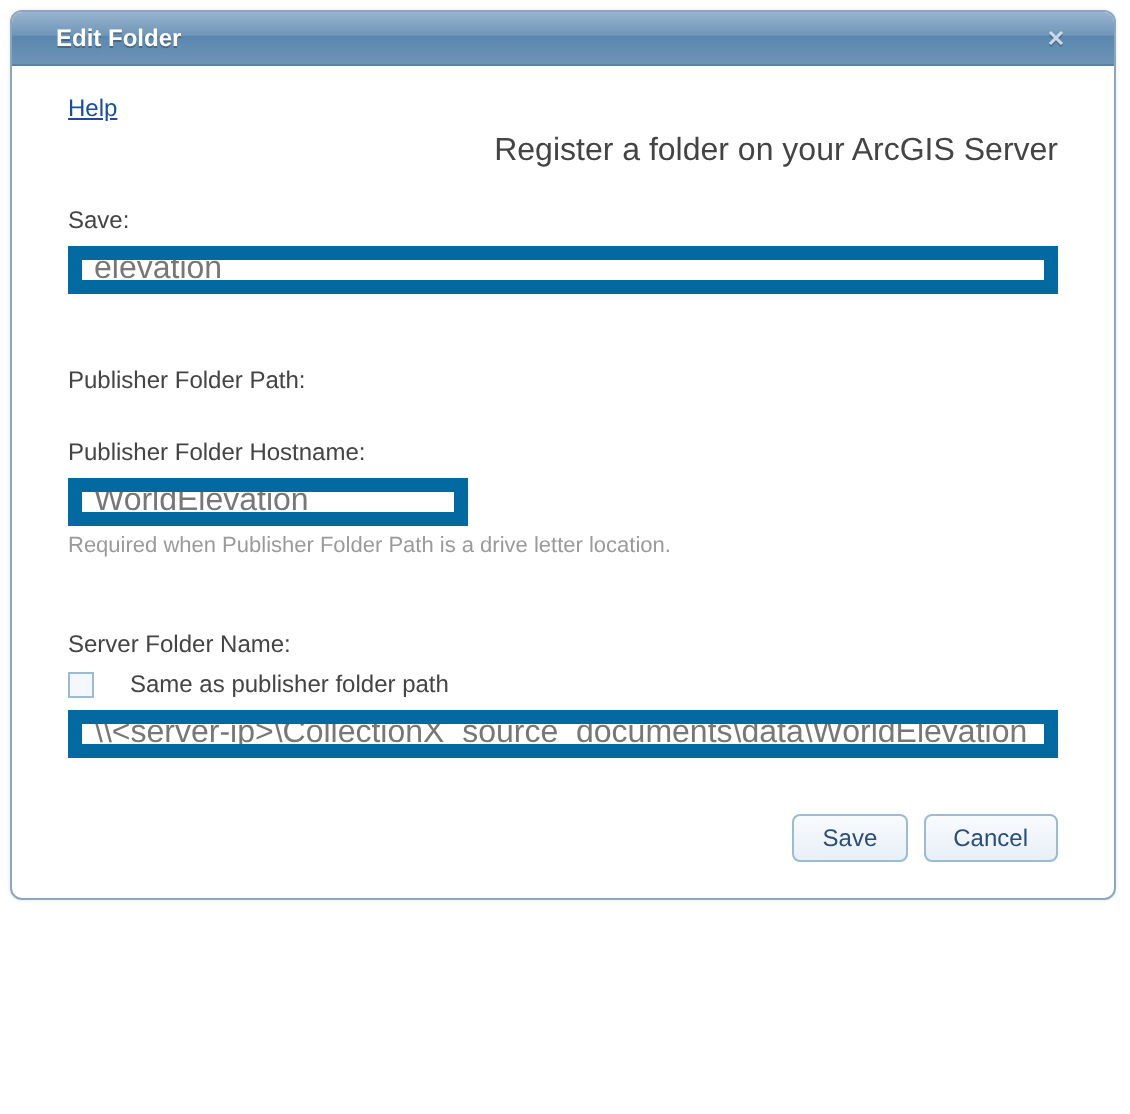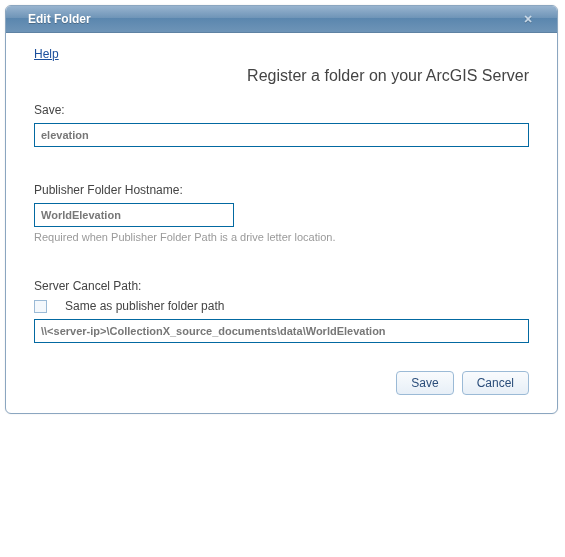--- a/index.html
+++ b/index.html
@@ -64,28 +64,27 @@
   .field-label {
     display: block;
     color: #444;
     font-size: 12px;
     margin-bottom: 6px;
   }
   .text-input {
     box-sizing: border-box;
     width: 100%;
     height: 24px;
-    border: 1px solid #0369a1;
+    border: 7px solid #0369a1;
     background: #fff;
     color: #777;
     font-family: Verdana, Arial, sans-serif;
-    font-size: 11px;
+    font-size: 16px;
     padding: 2px 6px;
     outline: none;
-    font-weight: bold;
   }
   .text-input.narrow {
     width: 200px;
   }
   .hint {
     color: #9a9a9a;
     font-size: 11px;
     margin-top: 4px;
   }
   .block { margin-bottom: 22px; }
@@ -137,30 +136,31 @@
     </div>
 
     <p class="lead">Register a folder on your ArcGIS Server</p>
 
     <div class="block big-gap">
       <label class="field-label">Save:</label>
       <input type="text" class="text-input" value="elevation" style="">
     </div>
 
     <div class="block">
+      <label class="field-label">Publisher Folder Path:</label>
     </div>
 
     <div class="block big-gap">
       <label class="field-label">Publisher Folder Hostname:</label>
       <input type="text" class="text-input narrow" value="WorldElevation" style="">
       <div class="hint">Required when Publisher Folder Path is a drive letter location.</div>
     </div>
 
     <div class="block" style="margin-bottom:0;">
-      <label class="field-label">Server Cancel Path:</label>
+      <label class="field-label">Server Folder Name:</label>
       <div class="checkbox-row">
         <span class="chk"></span>
         <span>Same as publisher folder path</span>
       </div>
       <input type="text" class="text-input" value="\\&lt;server-ip&gt;\CollectionX_source_documents\data\WorldElevation" style="">
     </div>
 
     <div class="button-row">
       <button class="btn">Save</button>
       <button class="btn">Cancel</button>

